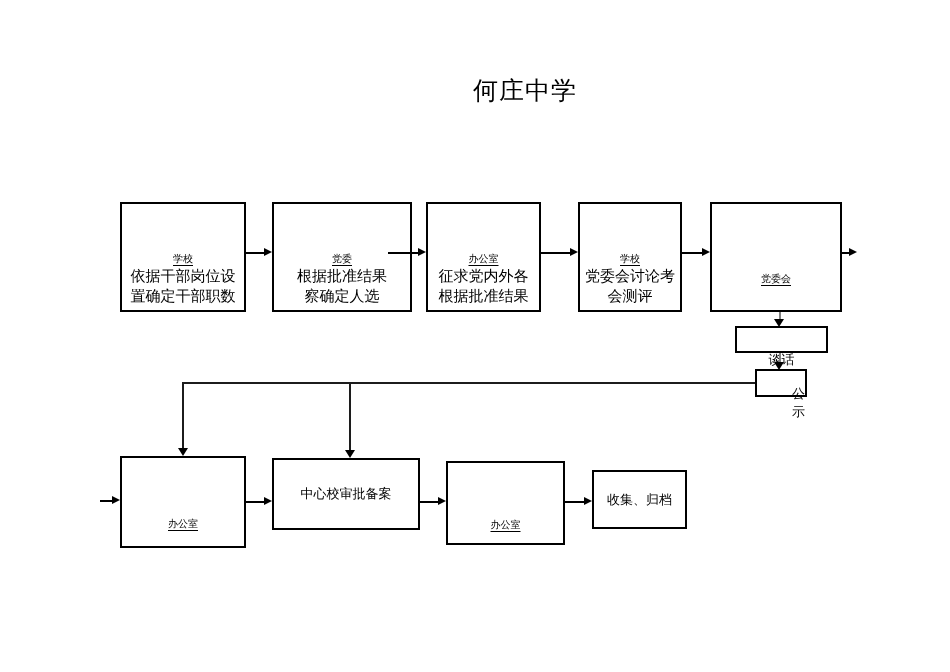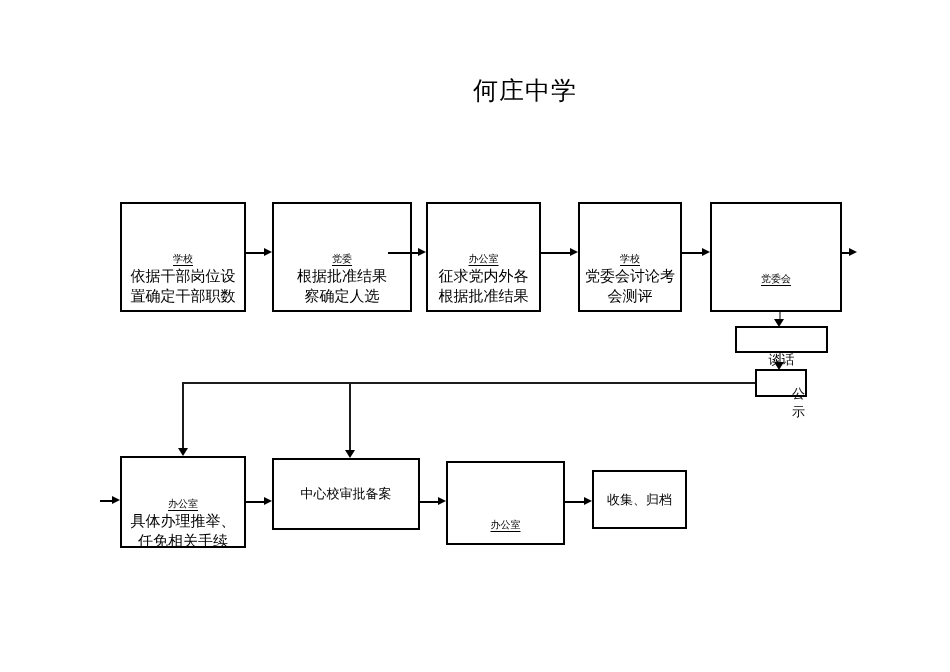--- a/index.html
+++ b/index.html
@@ -98,22 +98,20 @@
   <div class="thinline" style="left:183px;top:382px;width:572px;"></div>
 
   <div class="vthin" style="left:182px;top:382px;height:66px;"></div>
   <div class="ad" style="left:178px;top:448px;"></div>
 
   <div class="vthin" style="left:349px;top:382px;height:68px;"></div>
   <div class="ad" style="left:345px;top:450px;"></div>
 
   <div class="box" style="left:120px;top:456px;width:126px;height:92px;">
     <div class="hdr">办公室</div>
-    <div class="bodytxt">具体办理推举、
-任免相关手续</div>
   </div>
   <div class="box" style="left:272px;top:458px;width:148px;height:72px;">
     <div class="solo">中心校审批备案</div>
   </div>
   <div class="box" style="left:446px;top:461px;width:119px;height:84px;">
     <div class="hdr">办公室</div>
   </div>
   <div class="box" style="left:592px;top:470px;width:95px;height:59px;">
     <div class="solo">收集、归档</div>
   </div>

